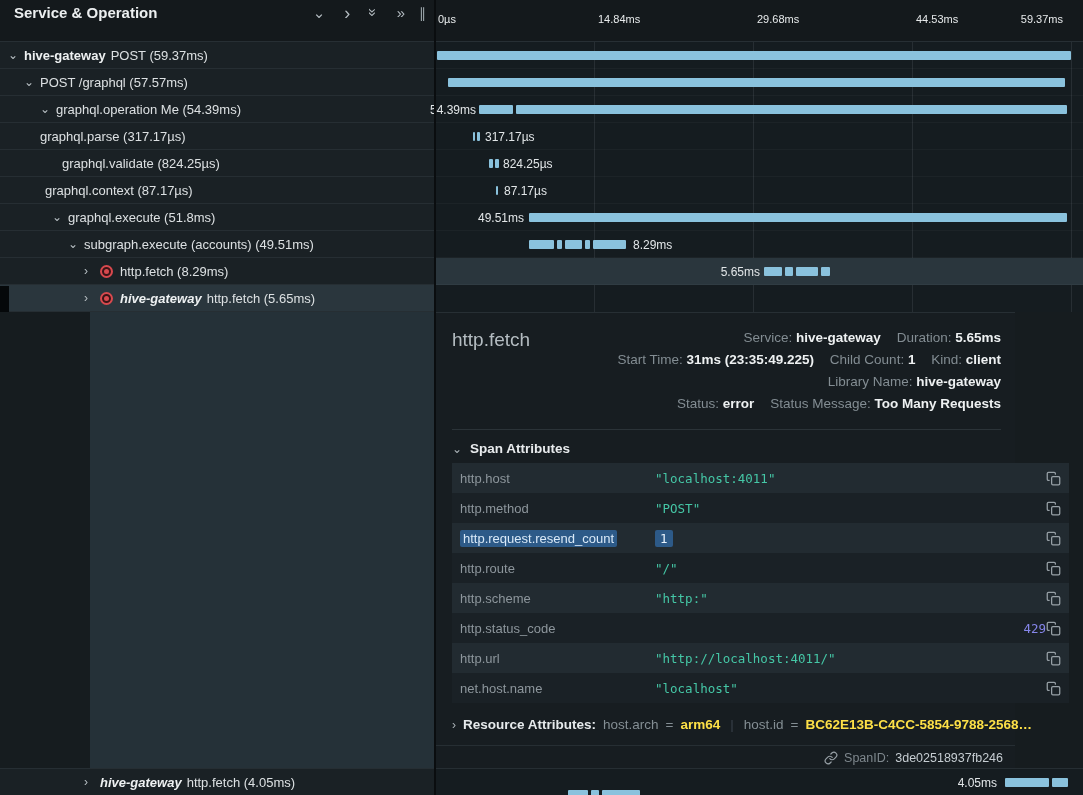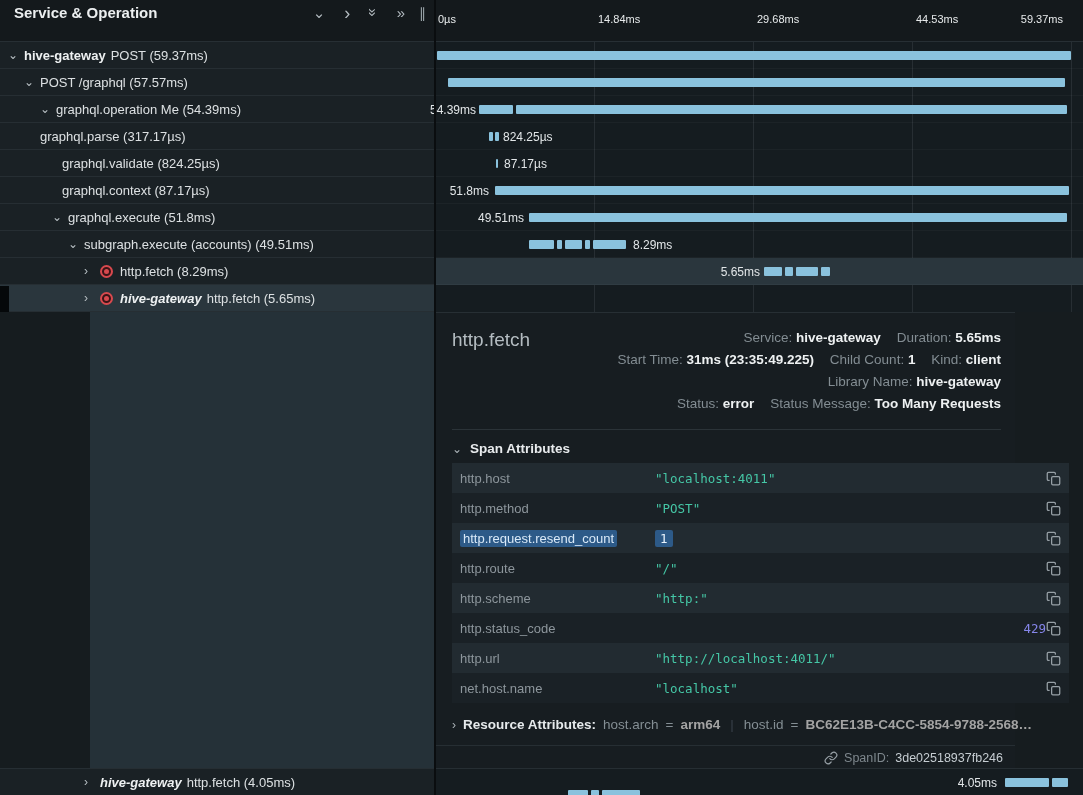--- a/index.html
+++ b/index.html
@@ -67,21 +67,21 @@
   .attr-key { width:195px; flex:none; font-size:13px; color:#8d969c; }
   .attr-val { flex:1; font-family:"DejaVu Sans Mono",monospace; font-size:12.5px; color:#45c7a6; }
   .attr-val.purple { color:#8686ea;text-align:right; }
   .sel-key { background:#2d5a88; color:#d9e9f8; padding:1px 3px; border-radius:2px; }
   .sel-val { background:#2d5a88; color:#eaf4fd; padding:1px 5px; border-radius:2px; }
   .copy-btn { flex:none; color:#98a1a7; cursor:pointer; display:flex; align-items:center; }
   .resource { position:absolute; left:17px; top:404px; font-size:13.5px; color:#848e94;
     display:flex; align-items:center; gap:7px; white-space:nowrap; }
   .res-title { font-weight:700; color:#e6eaec; }
   .res-chev { color:#aab2b7; font-size:12px; }
-  .res-val { font-weight:700; color:#a3a3a3; }
+  .res-val { font-weight:700; color:#fde047; }
   .res-div { color:#39424a; padding:0 3px; }
   .d-footer { position:absolute; left:0; right:0; top:432px; height:24px;
     border-top:1px solid #262e33; display:flex; justify-content:flex-end; align-items:center;
     gap:6px; padding-right:12px; font-size:12.5px; color:#7e878d; }
   .spanid-val { color:#c6cdd2; }
   
   .bottom-tree { position:absolute; left:0; top:768px; width:435px; height:27px;
     background:#1a2125; border-top:1px solid #262e33; display:flex; align-items:center;
     font-size:13px; color:#dce0e2; z-index:2; }
   .bottom-tl { position:absolute; left:435px; top:768px; width:648px; height:27px;
@@ -127,21 +127,21 @@
     <div class="trow" style="padding-left:40px">
       <span class="tw">⌄</span>
       <span>graphql.operation Me (54.39ms)</span>
     </div>
     <div class="trow" style="padding-left:40px">
       <span>graphql.parse (317.17µs)</span>
     </div>
     <div class="trow" style="padding-left:62px">
       <span>graphql.validate (824.25µs)</span>
     </div>
-    <div class="trow" style="padding-left:62px">
+    <div class="trow" style="padding-left:45px">
       <span>graphql.context (87.17µs)</span>
     </div>
     <div class="trow" style="padding-left:52px">
       <span class="tw">⌄</span>
       <span>graphql.execute (51.8ms)</span>
     </div>
     <div class="trow" style="padding-left:68px">
       <span class="tw">⌄</span>
       <span>subgraph.execute (accounts) (49.51ms)</span>
     </div>
@@ -174,33 +174,36 @@
       <div class="bar" style="left:13px;width:617px"></div>
     </div>
     <div class="tlrow">
       <span class="dur" style="right:607px">54.39ms</span>
       <div class="seg" style="left:44px">
           <i style="width:34px"></i>
           <i style="width:551px"></i>
         </div>
     </div>
     <div class="tlrow">
+      <div class="seg tight" style="left:38px">
+          <i style="width:2px"></i>
+          <i style="width:3px"></i>
+        </div>
+      <span class="dur" style="left:50px">317.17µs</span>
+    </div>
+    <div class="tlrow">
       <div class="seg tight" style="left:54px">
           <i style="width:4px"></i>
           <i style="width:4px"></i>
         </div>
       <span class="dur" style="left:68px">824.25µs</span>
     </div>
     <div class="tlrow">
       <div class="bar" style="left:61px;width:2px"></div>
       <span class="dur" style="left:69px">87.17µs</span>
-    </div>
-    <div class="tlrow">
-      <span class="dur" style="right:594px">51.8ms</span>
-      <div class="bar" style="left:60px;width:574px"></div>
     </div>
     <div class="tlrow">
       <span class="dur" style="right:559px">49.51ms</span>
       <div class="bar" style="left:94px;width:538px"></div>
     </div>
     <div class="tlrow">
       <div class="seg" style="left:94px">
           <i style="width:25px"></i>
           <i style="width:5px"></i>
           <i style="width:17px"></i>

